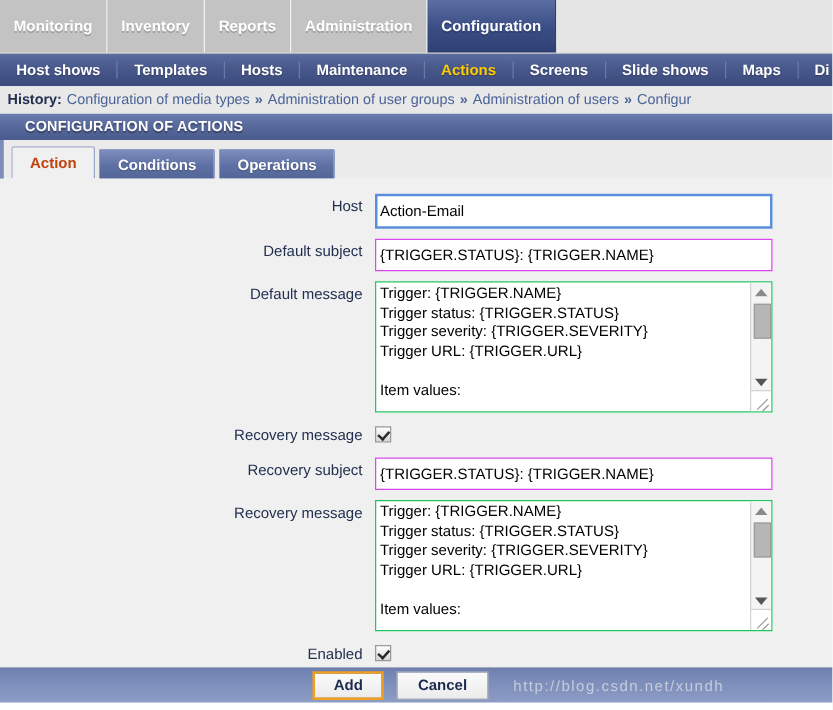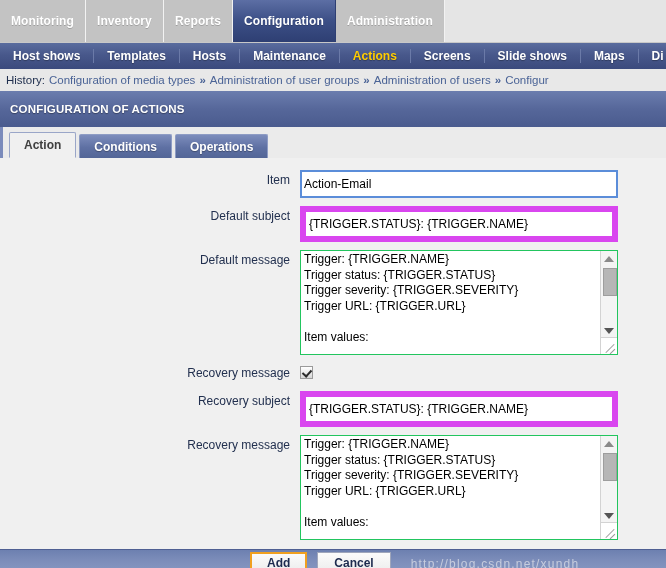--- a/index.html
+++ b/index.html
@@ -80,44 +80,44 @@
     display: flex;
     align-items: center;
     padding: 0 6px;
     font-size: 11.5px;
     color: #47618f;
     overflow: hidden;
     white-space: nowrap;
     box-sizing: border-box;
   }
   .history-label {
-    font-weight: normal;
+    font-weight: bold;
     color: #21304f;
     margin-right: 4px;
   }
   .crumb {
     color: #4a6396;
     cursor: pointer;
   }
   .crumb-sep {
     color: #4a6396;
     margin: 0 4px;
     font-weight: bold;
   }
 
   
   .pagetitle {
-    height: 36px;
+    height: 21px;
     background: linear-gradient(to bottom, #6b7dae 0%, #56679a 50%, #4a5b8e 100%);
     color: #ffffff;
     font-size: 11.5px;
     font-weight: bold;
     display: flex;
     align-items: center;
-    padding-left: 10px;
+    padding-left: 20px;
     letter-spacing: 0.2px;
     text-shadow: 0 1px 1px rgba(0,0,0,0.35);
     box-sizing: border-box;
   }
 
   
   .tabstrip {
     height: 31px;
     background: #ebebeb;
     border-left: 3px solid #7b8bbb;
@@ -138,21 +138,21 @@
     background: linear-gradient(to bottom, #7d8dbc 0%, #5e70a3 55%, #536697 100%);
     border: 1px solid #8e9cc4;
     border-bottom: none;
     border-radius: 2px 2px 0 0;
     cursor: pointer;
     text-shadow: 0 1px 1px rgba(0,0,0,0.3);
     box-sizing: border-box;
   }
   .tab.selected {
     background: #f0f0f0;
-    color: #404040;
+    color: #c2410c;
     border: 1px solid #9aa6c8;
     border-bottom: 1px solid #f0f0f0;
     text-shadow: none;
     height: 26px;
   }
 
   
   .formarea {
     background: #f0f0f0;
     height: 391px;
@@ -172,21 +172,21 @@
     font-size: 12px;
     color: #22304f;
     line-height: 20px;
     box-sizing: border-box;
     white-space: nowrap;
   }
   .field-text {
     width: 318px;
     height: 20px;
     box-sizing: border-box;
-    border: 6px solid #d946ef;
+    border: 1px solid #d946ef;
     background: #ffffff;
     font-family: "Liberation Sans", sans-serif;
     font-size: 12px;
     color: #000000;
     padding: 12px 3px;
     outline: none;
   }
   .field-text.focused {
     border: 2px solid #5b8dd9;
     padding: 12px 2px;
@@ -339,25 +339,25 @@
 <div class="topnav">
   <div class="topnav-item">
       <span>Monitoring</span>
     </div>
   <div class="topnav-item">
       <span>Inventory</span>
     </div>
   <div class="topnav-item">
       <span>Reports</span>
     </div>
+  <div class="topnav-item">
+      <span>Administration</span>
+    </div>
   <div class="topnav-item active">
       <span>Configuration</span>
-    </div>
-  <div class="topnav-item">
-      <span>Administration</span>
     </div>
   <div class="topnav-filler"></div>
 </div>
 
 <div class="subnav">
   <div class="subnav-item"><span>Host shows</span></div>
   <div class="subnav-item"><span>Templates</span></div>
   <div class="subnav-item"><span>Hosts</span></div>
   <div class="subnav-item"><span>Maintenance</span></div>
   <div class="subnav-item current"><span>Actions</span></div>
@@ -390,21 +390,21 @@
       <span>Conditions</span>
     </div>
   <div class="tab">
       <span>Operations</span>
     </div>
 </div>
 
 <div class="formarea">
 
   <div class="row">
-    <div class="row-label">Item</div>
+    <div class="row-label">Host</div>
     <input class="field-text focused" type="text" value="Action-Email" style="">
   </div>
 
   <div class="row">
     <div class="row-label">Default subject</div>
     <input class="field-text" type="text" value="{TRIGGER.STATUS}: {TRIGGER.NAME}" style="">
   </div>
 
   <div class="row">
     <div class="row-label">Default message</div>

